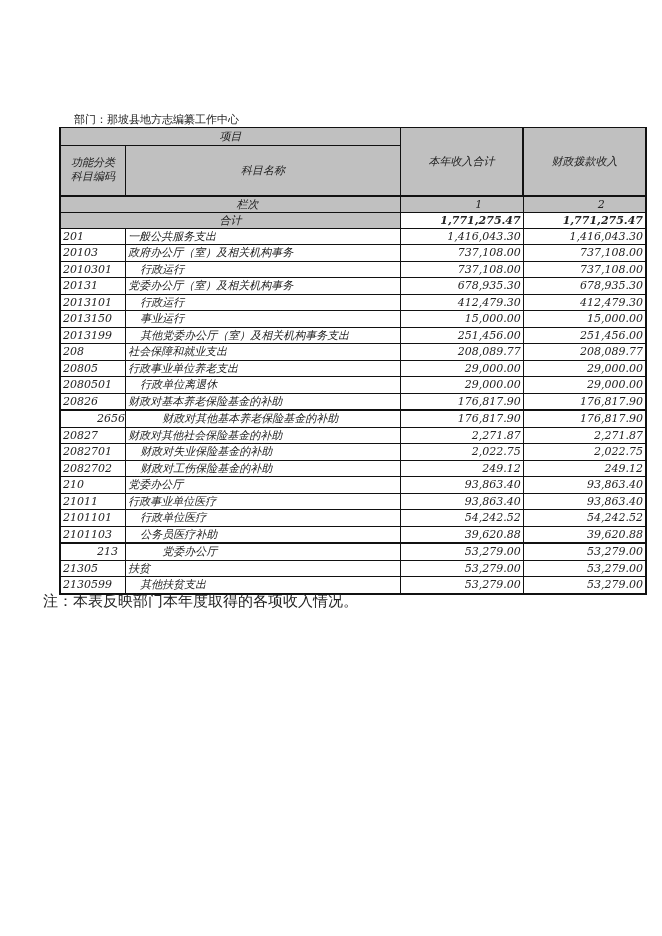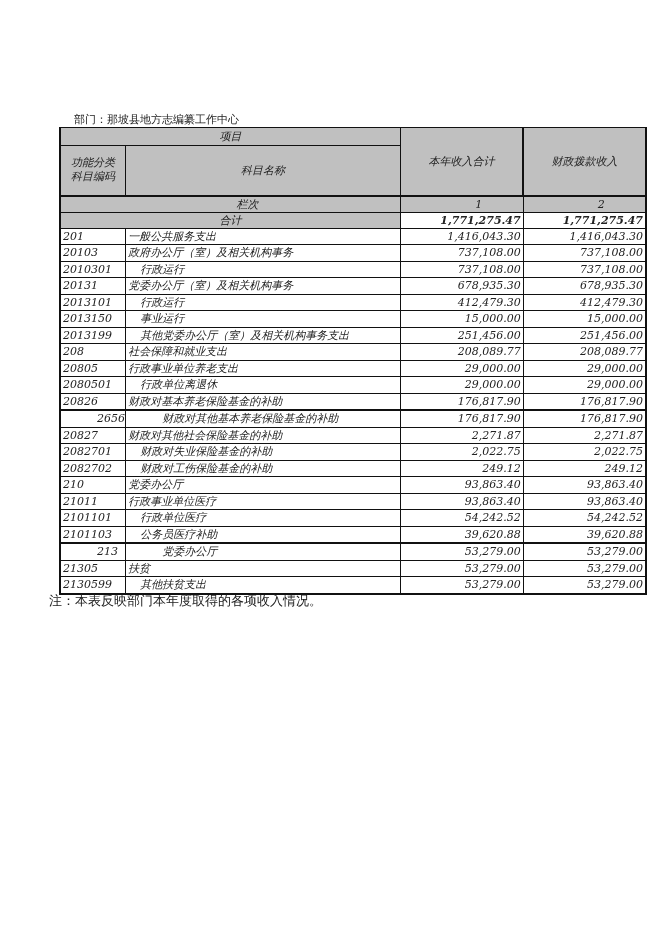--- a/index.html
+++ b/index.html
@@ -11,21 +11,21 @@
   .hd { background:#c0c0c0; text-align:center; }
   .thick-top td { border-top:2px solid #111;padding-left:36px; }
   .c-code { width:54px; }
   .c-name { width:226px; }
   .c-v1 { width:101px; }
   .c-v2 { width:101px; }
   .num { text-align:right;margin-top:11px; }
   .bold { font-weight:bold; }
   tr.data td { height:15.5px; line-height:15px; }
   .indent { padding-left:14px; }
-  .note { position:absolute; left:49px; top:594px; font-size:13px; line-height:14px; }
+  .note { position:absolute; left:43px; top:594px; font-size:15px; line-height:14px; }
   .outer { border-left:2px solid #111; }
   .outer-r { border-right:2px solid #111; }
 </style>
 </head>
 <body>
 
 <div class="dept">部门：那坡县地方志编纂工作中心</div>
 
 <table>
   <colgroup>

